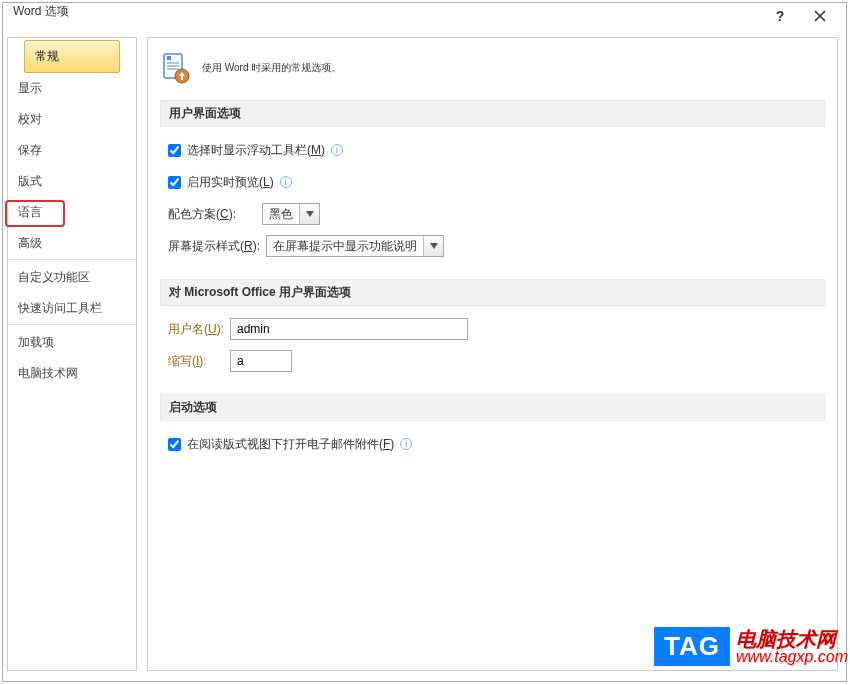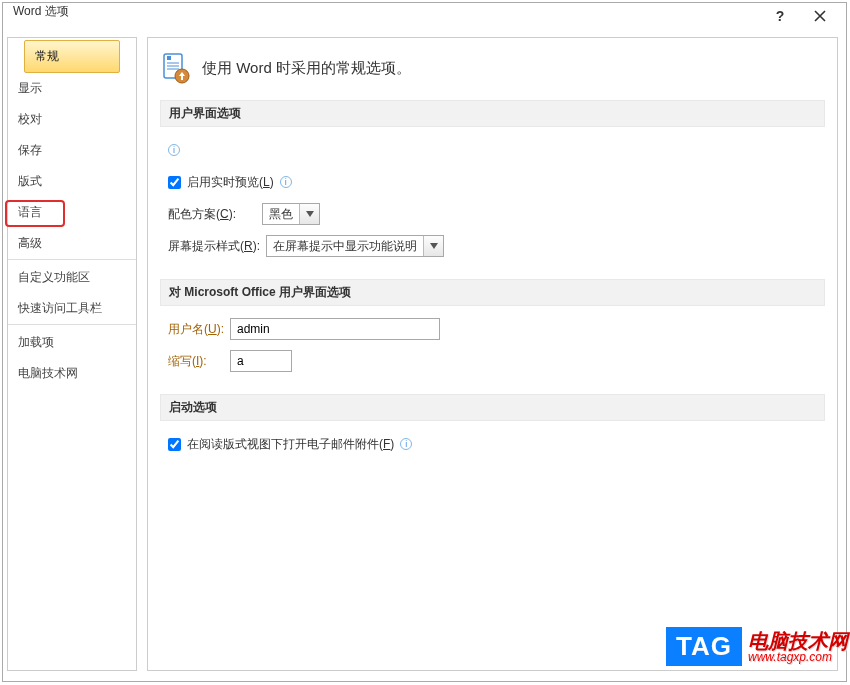--- a/index.html
+++ b/index.html
@@ -106,21 +106,21 @@
     padding: 6px 0 16px 0;
   }
   .header-row .icon {
     width: 32px;
     height: 32px;
     display: flex;
     align-items: center;
     justify-content: center;
   }
   .header-row .text {
-    font-size: 15px;
+    font-size: 10px;
     color: #333;
   }
 
   .section-header {
     background: #f2f2f2;
     border: 1px solid #e8e8e8;
     padding: 4px 8px;
     font-size: 12px;
     font-weight: bold;
     color: #333;
@@ -191,21 +191,21 @@
   }
   .dropdown .dd-btn svg { width: 8px; height: 6px; }
 
   .text-input {
     height: 22px;
     border: 1px solid #a8a8a8;
     padding: 0 6px;
     font-size: 12px;
     font-family: inherit;
   }
-  .text-input.wide { width: 210px; }
+  .text-input.wide { width: 238px; }
   .text-input.narrow { width: 62px; }
 
   .underline { text-decoration: underline; }
 
   .watermark {
     position: absolute;
     right: 2px;
     bottom: 19px;
     display: flex;
     align-items: center;
@@ -227,21 +227,21 @@
   }
   .watermark .wm-text .l1 {
     color: #d40000;
     font-weight: bold;
     font-size: 20px;
     font-style: italic;
     text-shadow: 1px 1px 0 #ddd;
   }
   .watermark .wm-text .l2 {
     color: #e00;
-    font-size: 12px;
+    font-size: 16px;
     font-style: italic;
     text-shadow: 1px 1px 0 #ddd;
   }
 </style>
 </head>
 <body>
 
 <div class="window">
 
   <div class="titlebar">
@@ -285,20 +285,24 @@
             <circle cx="22" cy="24" r="7" fill="#d48a3a" stroke="#a05c18"></circle>
             <path d="M22 20 l-3 4 h2 v4 h2 v-4 h2 z" fill="#fff"></path>
           </svg>
         </span>
         <span class="text">使用 Word 时采用的常规选项。</span>
       </div>
 
       <div class="section-header">用户界面选项</div>
       <div class="section">
         <div class="form-row">
+          <label class="chk">
+            <input type="checkbox" checked="" style="">
+            <span><span>选择时显示浮动工具栏(</span><span class="underline">M</span><span>)</span></span>
+          </label>
           <span class="hint">i</span>
         </div>
         <div class="form-row">
           <label class="chk">
             <input type="checkbox" checked="" style="">
             <span><span>启用实时预览(</span><span class="underline">L</span><span>)</span></span>
           </label>
           <span class="hint">i</span>
         </div>
         <div class="form-row">

